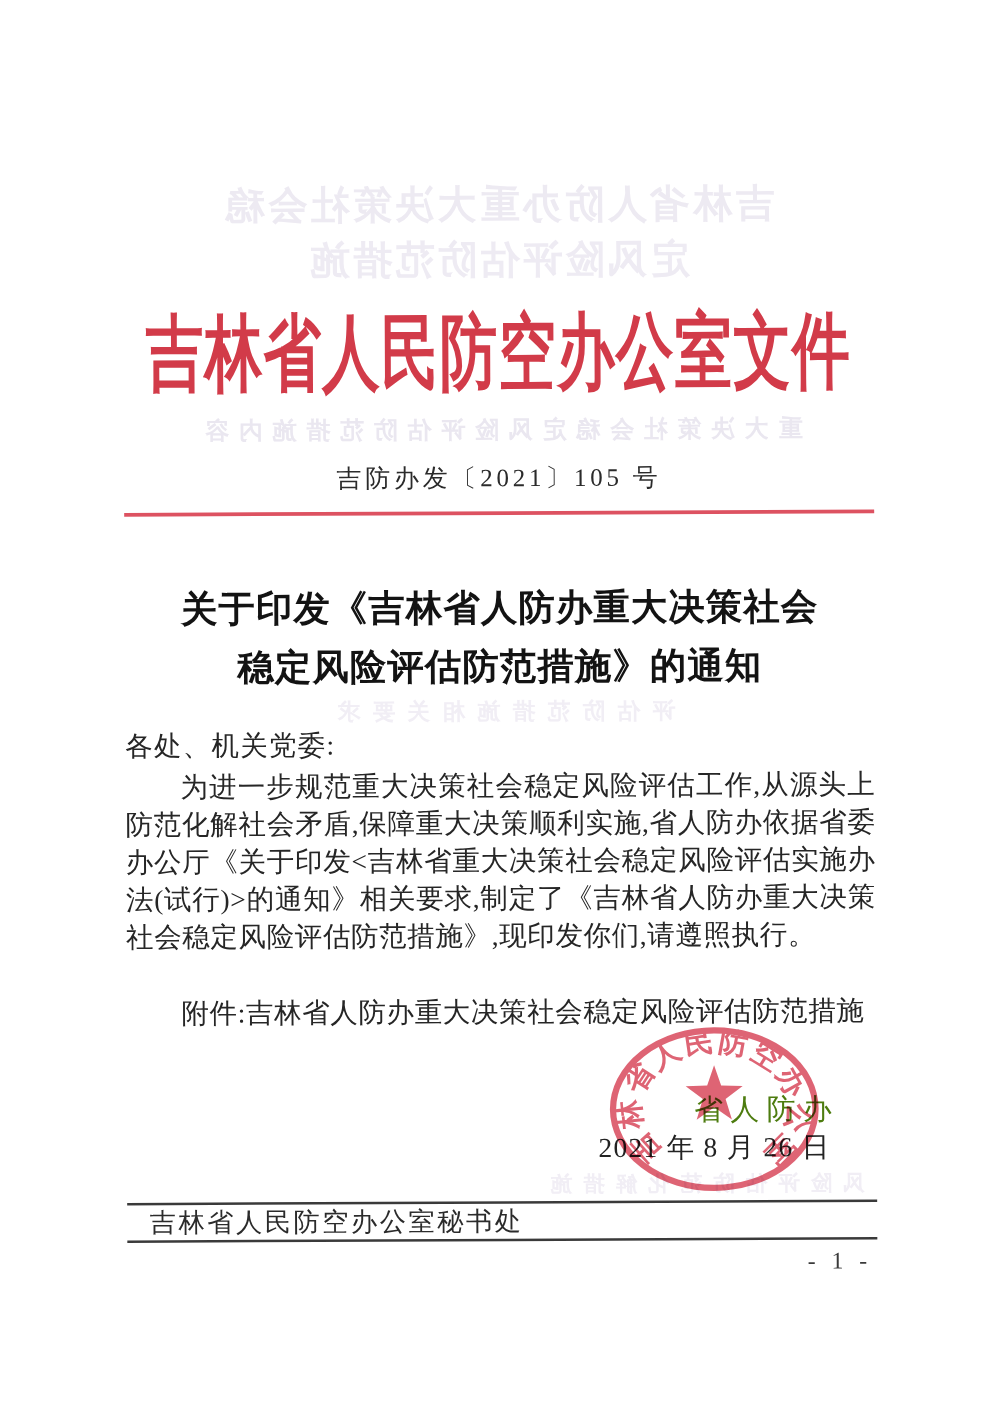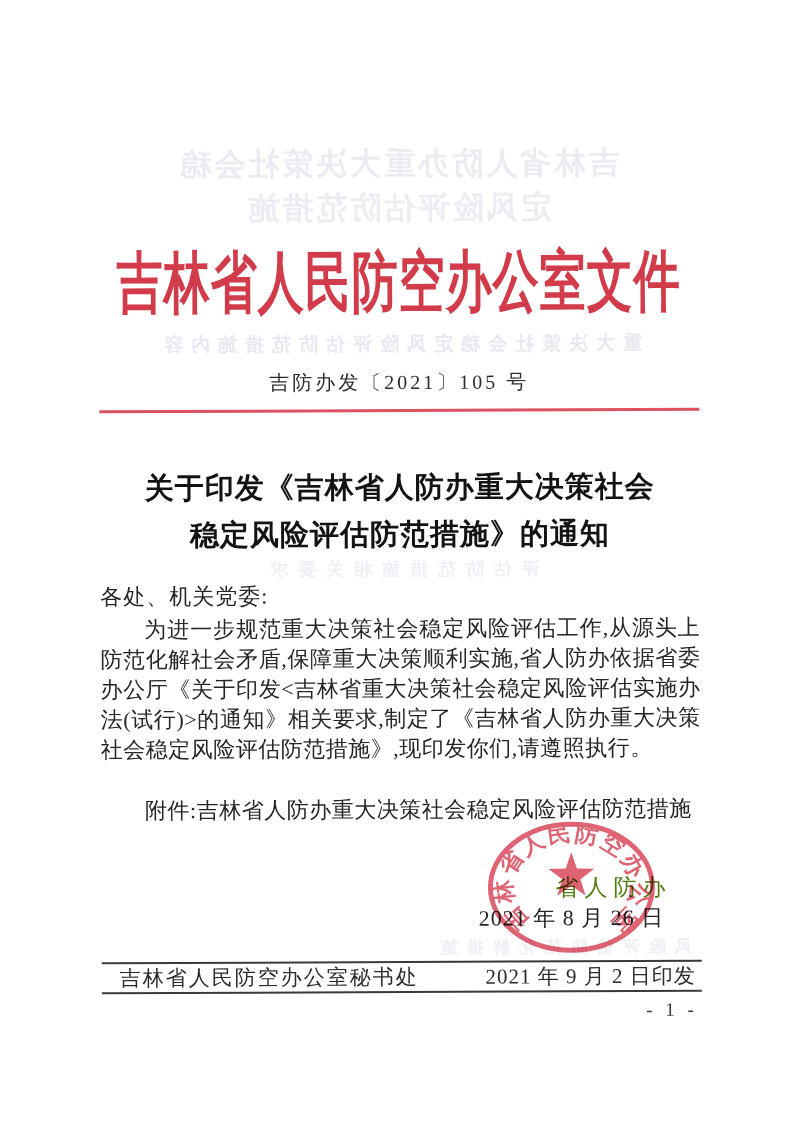--- a/index.html
+++ b/index.html
@@ -106,18 +106,17 @@
     <ellipse cx="90" cy="70" rx="81" ry="63" fill="none" stroke="#d8495c" stroke-width="5"></ellipse>
     <polygon points="90,35 95.6,51.2 112.8,51.6 99.1,62 104.1,78.4 90,68.6 75.9,78.4 80.9,62 67.2,51.6 84.4,51.2" fill="#d8495c"></polygon>
     <text>
       <textPath href="#sealArc" startOffset="13%" textLength="250" lengthAdjust="spacing">吉林省人民防空办公室</textPath>
     </text>
   </svg>
 
   <div class="abs footer-rule-1"></div>
   <div class="abs footer-row">
     <span class="footer-left">吉林省人民防空办公室秘书处</span>
-    <span class="footer-right">2021 年 9 月 2 日印发</span>
   </div>
   <div class="abs footer-rule-2"></div>
   <div class="abs page-num">- 1 -</div>
 
 </div>
 
 </body></html>

